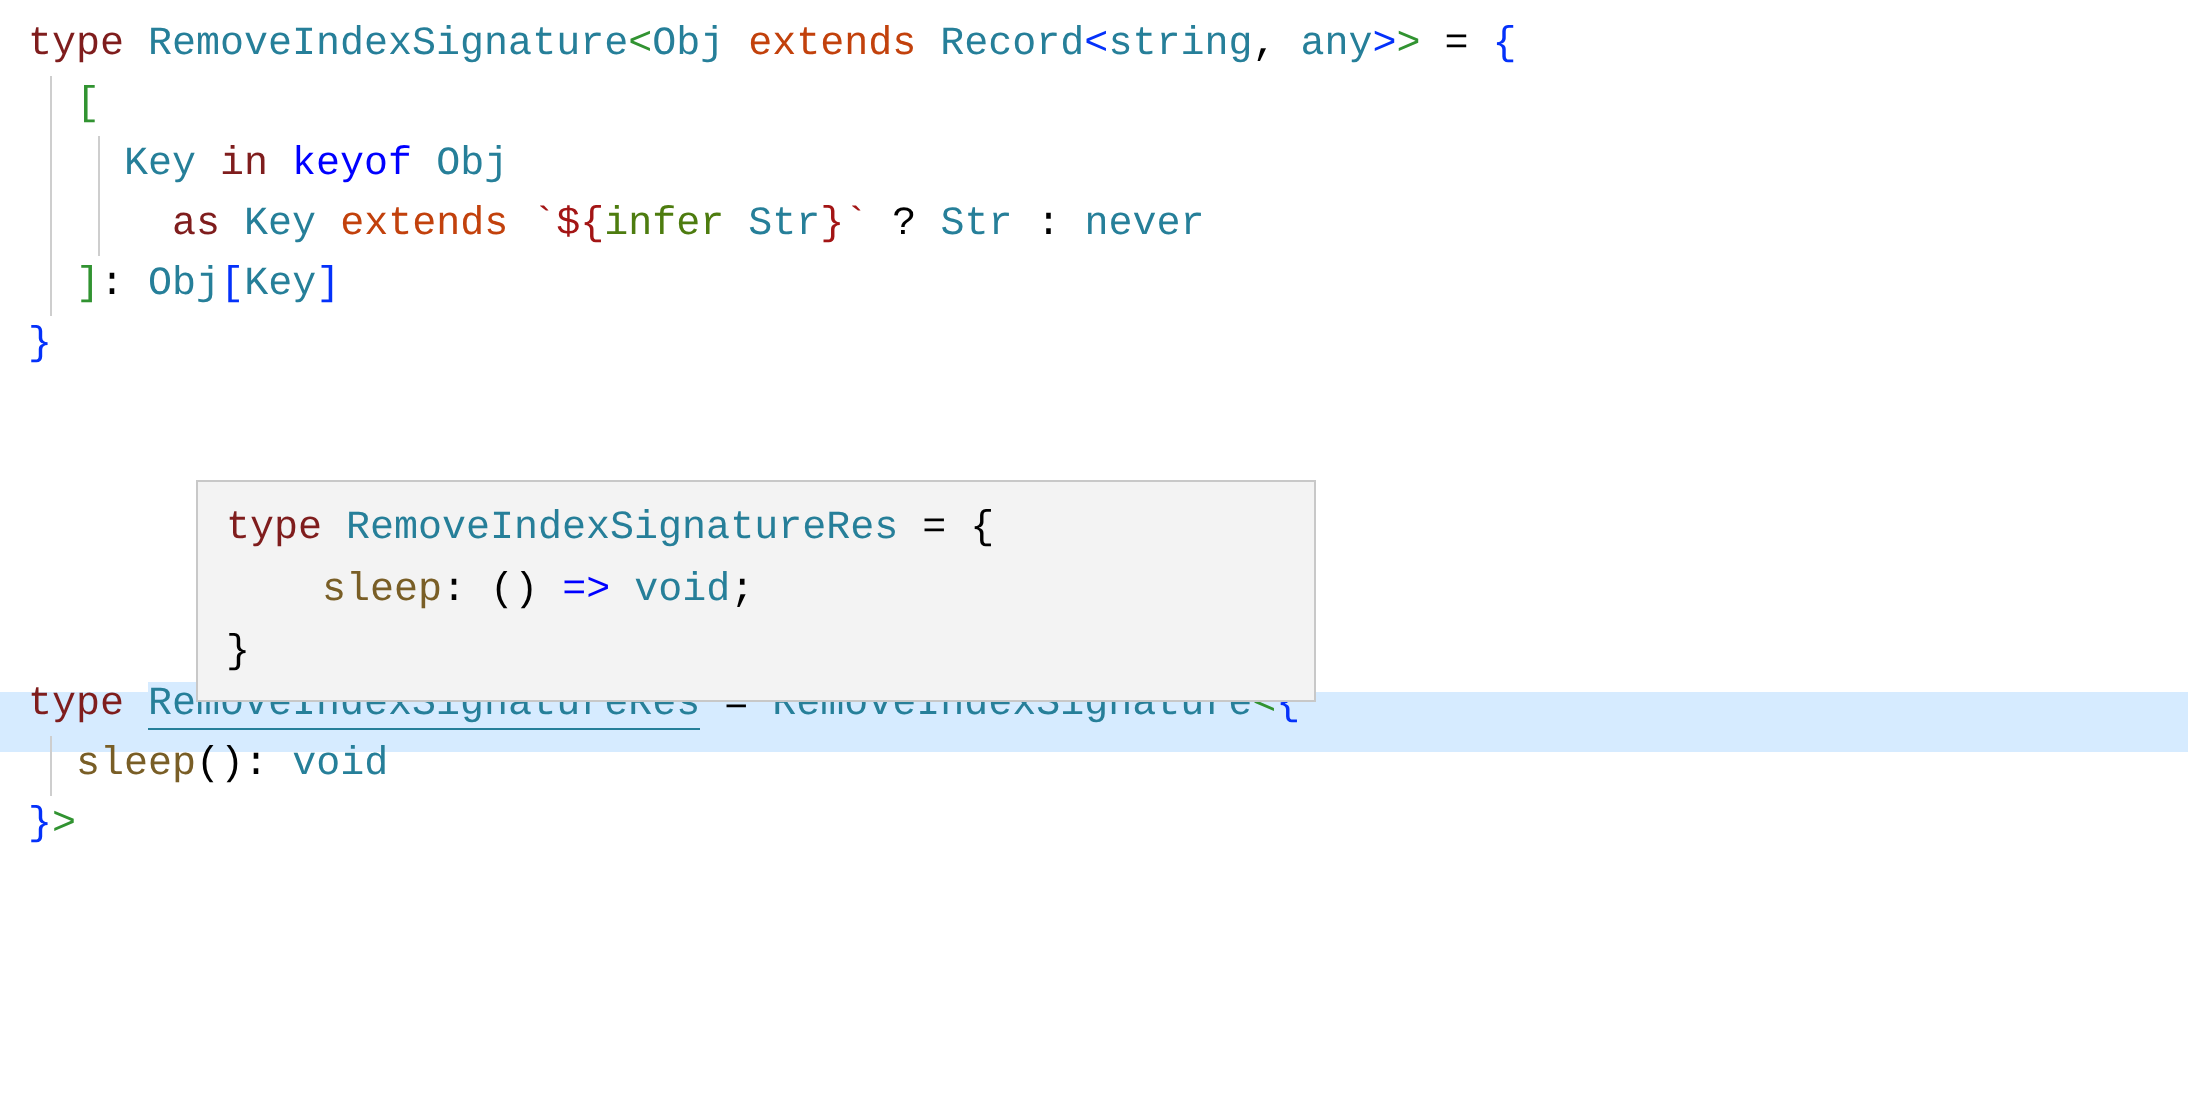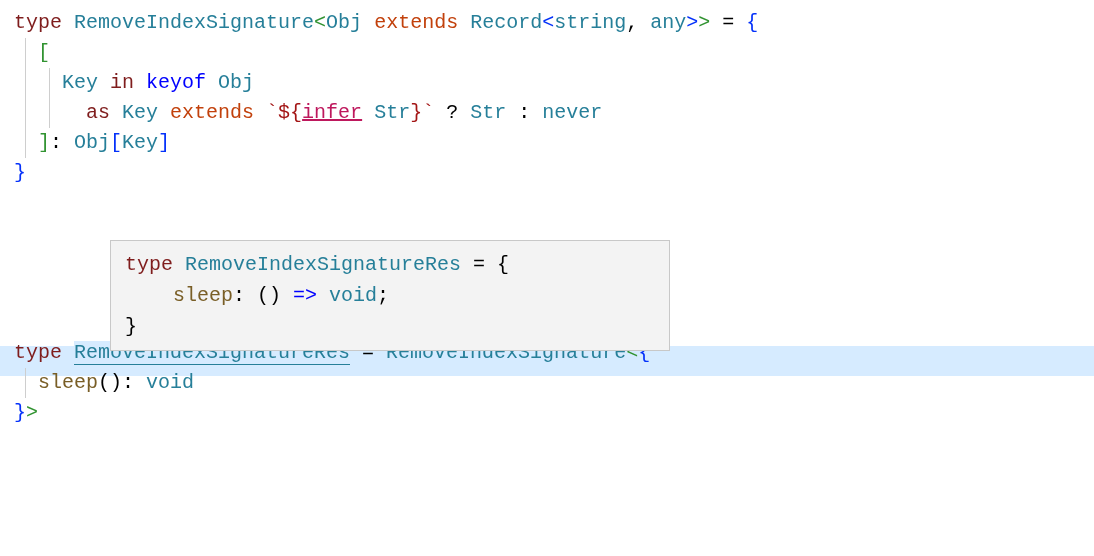--- a/index.html
+++ b/index.html
@@ -26,21 +26,21 @@
       position: absolute;
       width: 1px;
       background: #cecece;
       left: 0;
       top: 0;
       bottom: 0;
     }
     .kw-type { color: #7f1d1d; }
     .kw-extends { color: #c2410c; }
     .kw-keyof { color: #0000ff; }
-    .kw-infer { color: #be185d; text-decoration: underline; }
+    .kw-infer { color: #4d7c0f; }
     .type-name { color: #267f99; margin-top: 35px; }
     .brace { color: #0431fa; }
     .bracket-sq { color: #319331; }
     .angle { color: #319331; }
     .text-default { color: #001080; }
     .text-black { color: #000000; }
     .punct { color: #000000; }
     .hover-underline {
       border-bottom: 1px solid #267f99;
     }
@@ -99,18 +99,18 @@
     <div class="code-line" style="height:150px;"></div>
 
     <div class="code-line"><span class="kw-type">type</span><span> </span><span class="type-name hover-underline" style="background:#d6ebff;">RemoveIndexSignatureRes</span><span class="punct"> = </span><span class="type-name">RemoveIndexSignature</span><span class="angle">&lt;</span><span class="brace">{</span></div>
 
 
     <div class="code-line" style="position:relative;font-family:Liberation Mono, monospace;"><span class="indent-guide guide1"></span><span>  </span><span class="text-default" style="color:#795e26;">sleep</span><span class="punct">()</span><span class="punct">: </span><span class="type-name">void</span></div>
 
     <div class="code-line"><span class="brace">}</span><span class="angle">&gt;</span></div>
   </div>
 
-  <div class="tooltip" style="top: 232px; left: 96px; width: 560px;">
+  <div class="tooltip" style="top: 232px; left: 84px; width: 560px;">
     <div class="code-line"><span class="kw-type">type</span><span> </span><span class="type-name">RemoveIndexSignatureRes</span><span class="punct"> = </span><span class="punct">{</span></div>
     <div class="code-line"><span>    </span><span class="text-default" style="color:#795e26;">sleep</span><span class="punct">: </span><span class="punct">(</span><span class="punct">)</span><span class="arrow"> =&gt; </span><span class="void-kw">void</span><span class="punct">;</span></div>
     <div class="code-line"><span class="punct">}</span></div>
   </div>
 </div>
 
 </body></html>

